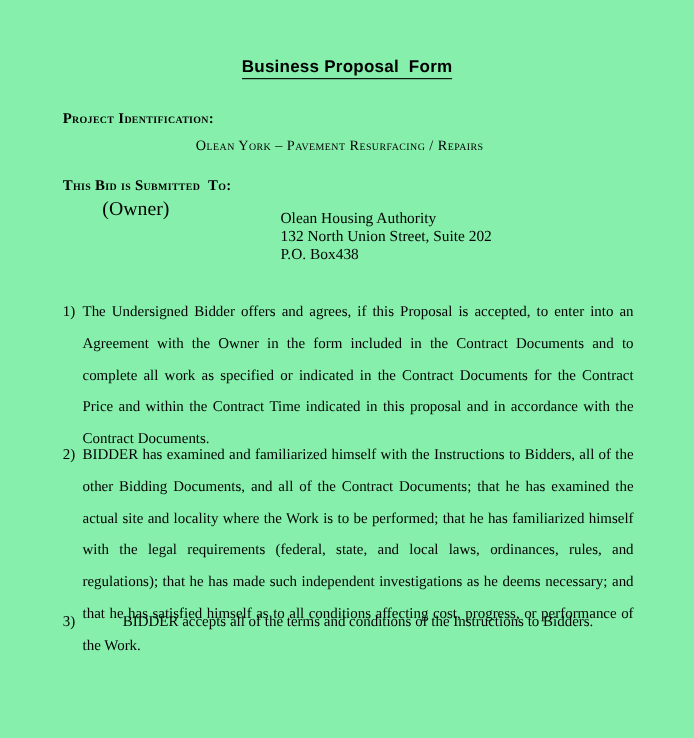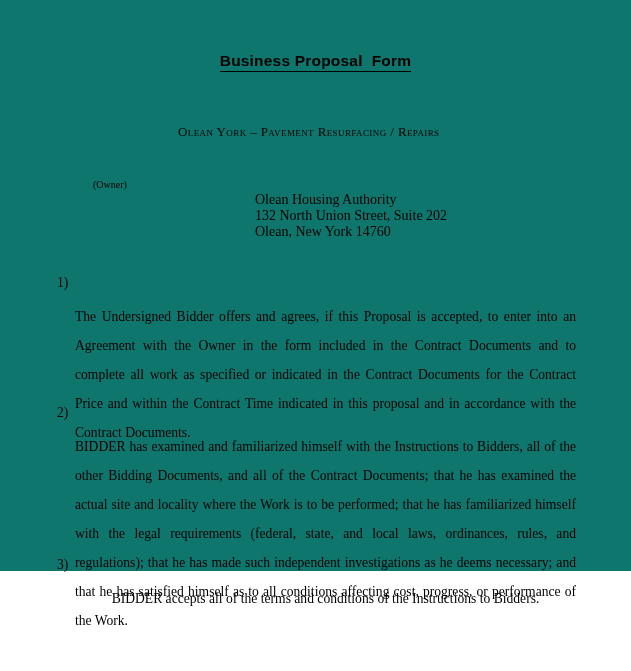--- a/index.html
+++ b/index.html
@@ -12,22 +12,22 @@
     background: #ffffff;
     font-family: "Liberation Serif", "DejaVu Serif", serif;
     color: #000000;
     overflow: hidden;
     position: relative;
   }
 
   .page {
     position: relative;
     width: 631px;
-    height: 571px;
-    background: #0f766e;
+    height: 671px;
+    background: #86efac;
   }
 
   
   .doc-title-wrap {
     position: absolute;
     left: 0;
     top: 52px;
     width: 631px;
     text-align: center;
   }
@@ -66,21 +66,21 @@
     font-variant: small-caps;
     letter-spacing: 0.4px;
     white-space: pre;
   }
 
   
   .owner-label {
     position: absolute;
     left: 93px;
     top: 179px;
-    font-size: 10px;
+    font-size: 18px;
     white-space: pre;
   }
 
   
   .address-block {
     position: absolute;
     left: 255px;
     top: 192px;
     font-size: 14px;
     line-height: 16.2px;
@@ -104,48 +104,49 @@
     left: 0;
     top: 0;
     width: 18px;
     text-align: left;
     white-space: pre;
   }
   .clause .clause-body {
     display: block;
     margin-left: 18px;
     text-align: justify;
-    margin-top: 34px;
   }
   .clause.last .clause-body {
     text-align: center;
   }
   #clause-1 { top: 268px; }
   #clause-2 { top: 398px; }
   #clause-3 { top: 550px; }
 </style>
 </head>
 <body>
 
 <div class="page">
 
   <div class="doc-title-wrap">
     <span class="doc-title">Business Proposal  Form</span>
   </div>
 
+  <div class="smallcaps-head" id="project-identification-heading">Project Identification:</div>
 
   <div class="project-subtitle">Olean York – Pavement Resurfacing / Repairs</div>
 
+  <div class="smallcaps-head" id="bid-submitted-heading">This Bid is Submitted  To:</div>
 
   <div class="owner-label">(Owner)</div>
 
   <div class="address-block">
     <div class="addr-line">Olean Housing Authority</div>
     <div class="addr-line">132 North Union Street, Suite 202</div>
-    <div class="addr-line">Olean, New York 14760</div>
+    <div class="addr-line">P.O. Box438</div>
   </div>
 
   <div class="clause" id="clause-1">
     <span class="marker">1)</span>
     <span class="clause-body">The Undersigned Bidder offers and agrees, if this Proposal is accepted, to enter into an Agreement with the Owner in the form included in the Contract Documents and to complete all work as specified or indicated in the Contract Documents for the Contract Price and within the Contract Time indicated in this proposal and in accordance with the Contract Documents.</span>
   </div>
 
   <div class="clause" id="clause-2">
     <span class="marker">2)</span>
     <span class="clause-body">BIDDER has examined and familiarized himself with the Instructions to Bidders, all of the other Bidding Documents, and all of the Contract Documents; that he has examined the actual site and locality where the Work is to be performed; that he has familiarized himself with the legal requirements (federal, state, and local laws, ordinances, rules, and regulations); that he has made such independent investigations as he deems necessary; and that he has satisfied himself as to all conditions affecting cost, progress, or performance of the Work.</span>

